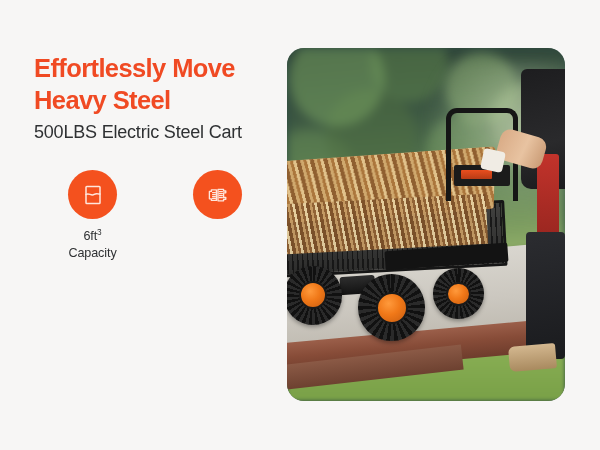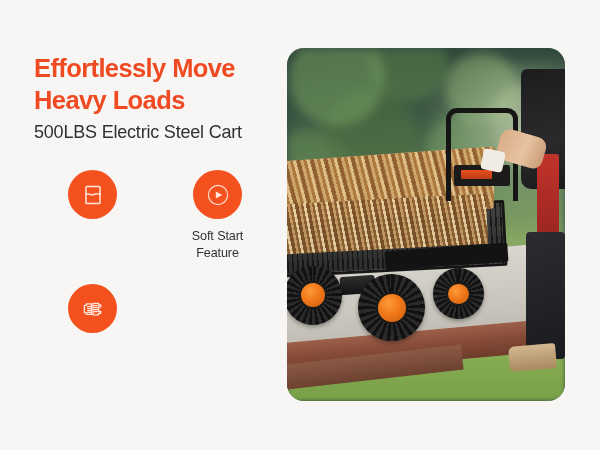--- a/index.html
+++ b/index.html
@@ -364,49 +364,41 @@
 </style>
 </head>
 <body>
 
 <div class="banner">
 
   <div class="copy-col">
 
     <h1 class="headline">
       <span class="headline-line">Effortlessly Move</span>
-      <span class="headline-line">Heavy Loads</span>
+      <span class="headline-line">Heavy Steel</span>
     </h1>
 
     <p class="subheadline">500LBS Electric Steel Cart</p>
 
     <div class="feature-grid">
 
       <div class="feature">
         <span class="feature-icon">
           <svg width="26" height="26" viewBox="0 0 26 26" aria-hidden="true">
             <rect x="6" y="4.5" width="14" height="17" rx="0.8" fill="none" stroke="#ffe6dc" stroke-width="1.5"></rect>
             <path d="M6 12.5 C 9 10.2, 11 14.6, 14.2 12.4 C 17 10.5, 18.4 12.6, 20 12.0" fill="none" stroke="#ffe6dc" stroke-width="1.5" stroke-linecap="round"></path>
           </svg>
         </span>
-      </div>
-
-
-      <div class="feature">
-        <span class="feature-icon">
-          <svg width="28" height="28" viewBox="0 0 28 28" aria-hidden="true">
-            <circle cx="14" cy="14" r="9.6" fill="none" stroke="#ffd9c9" stroke-width="1.2"></circle>
-            <path d="M11.8 10.4 L18.4 14 L11.8 17.6 Z" fill="#ffe6dc"></path>
-          </svg>
-        </span>
         <span class="feature-label">
-          <span>Soft Start</span><br>
-          <span>Feature</span>
+          <span>6ft</span><sup>3</sup><br>
+          <span>Capacity</span>
         </span>
       </div>
+
+
 
       <div class="feature">
         <span class="feature-icon">
           <svg width="30" height="30" viewBox="0 0 30 30" aria-hidden="true">
             <g fill="none" stroke="#ffe6dc" stroke-width="1.35" stroke-linejoin="round" stroke-linecap="round">
               <path d="M6.4 11.4 h2.0 v-1.6 h5.0 v10.6 h-5.0 v-1.6 h-2.0 z"></path>
               <path d="M15.0 9.4 h5.6 v1.6 h2.2 v1.8 h-2.2 v4.6 h2.2 v1.8 h-2.2 v1.6 h-5.6 z"></path>
               <line x1="9.6" y1="12.6" x2="12.4" y2="12.6"></line>
               <line x1="9.6" y1="14.6" x2="12.4" y2="14.6"></line>
               <line x1="9.6" y1="16.6" x2="12.4" y2="16.6"></line>

